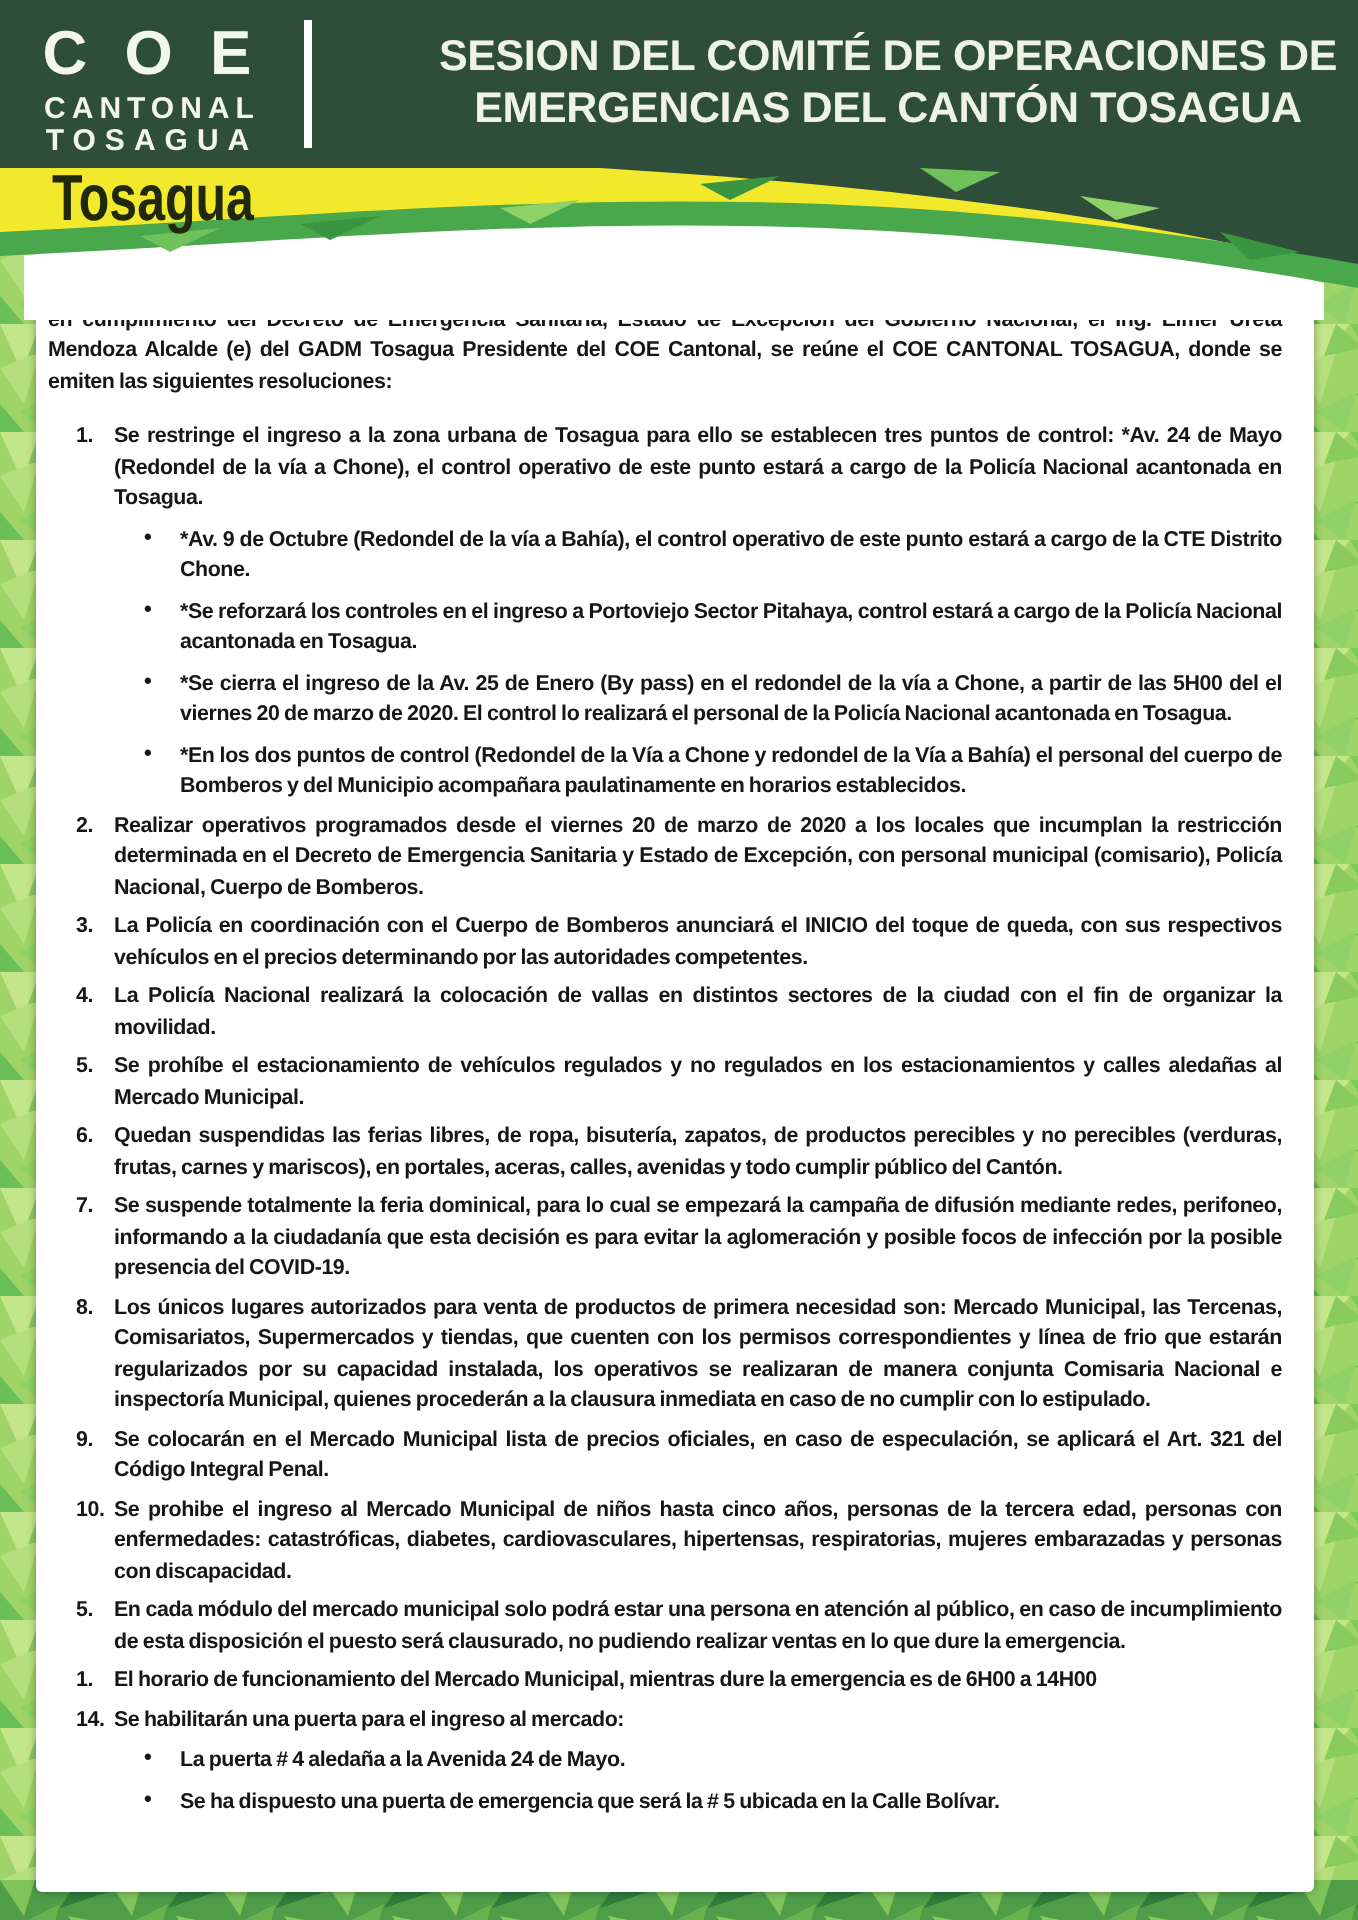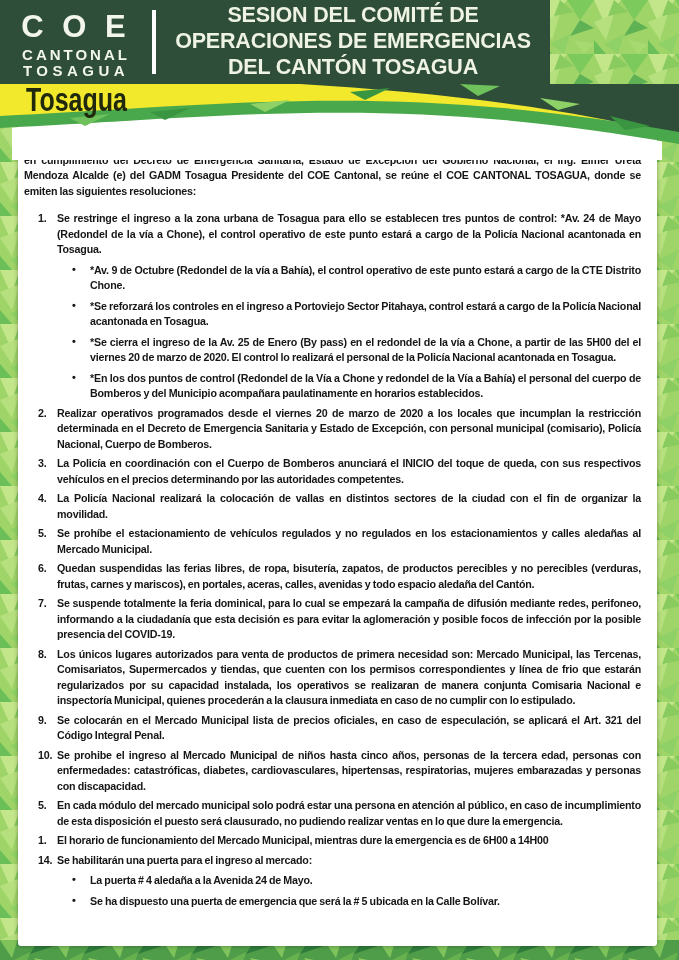--- a/index.html
+++ b/index.html
@@ -21,29 +21,29 @@
   }
   .intro{ text-align:justify;margin:0 0 12px 0; }
   .res-item{display:flex;margin:0 0 4px 14px;}
   .res-num{flex:0 0 19px;}
   .res-body{flex:1;min-width:0;}
   .res-text{text-align:justify;}
   .sub-item{position:relative;padding-left:33px;margin-top:5px;text-align:justify;}
   .bullet{position:absolute;left:15px;top:-1px;font-size:11px;}
   
   .header-top{
-    position:absolute;top:0;left:0;width:550px;height:84px;z-index:2;
+    position:absolute;top:0;left:0;width:679px;height:84px;z-index:2;
     background:#2f4e3a;display:flex;align-items:center;
   }
   .logo{width:152px;text-align:center;color:#f2f6ec;line-height:1;padding-top:4px;}
   .logo-acronym{font-size:31px;font-weight:bold;letter-spacing:5px;margin-bottom:5px;}
   .logo-l2{font-size:15px;font-weight:bold;letter-spacing:3px;text-align:center;}
   .logo-l3{font-size:15px;font-weight:bold;letter-spacing:4.5px;margin-top:1px;}
   .divider{width:4px;height:64px;background:#ffffff;}
-  .title-wrap{flex:1;display:flex;align-items:center;justify-content:flex-start;}
+  .title-wrap{flex:1;display:flex;align-items:center;justify-content:flex-end;}
   .title-text{
     font-size:21.5px;font-weight:bold;color:#eef3e4;text-align:center;
     line-height:1.2;max-width:470px;letter-spacing:-0.2px;
   }
   .header-band{position:absolute;top:80px;left:0;z-index:2;pointer-events:none;}
   .brand{
     position:absolute;left:26px;top:84px;z-index:3;
     font-size:25px;font-weight:bold;color:#20290b;
     transform:scaleY(1.3);transform-origin:left top;line-height:1;
   }
@@ -111,21 +111,21 @@
       </div>
       <div class="res-item">
         <div class="res-num">5.</div>
         <div class="res-body">
           <div class="res-text">Se prohíbe el estacionamiento de vehículos regulados y no regulados en los estacionamientos y calles aledañas al Mercado Municipal.</div>
         </div>
       </div>
       <div class="res-item">
         <div class="res-num">6.</div>
         <div class="res-body">
-          <div class="res-text">Quedan suspendidas las ferias libres, de ropa, bisutería, zapatos, de productos perecibles y no perecibles (verduras, frutas, carnes y mariscos), en portales, aceras, calles, avenidas y todo espacio aledaña del Cantón.</div>
+          <div class="res-text">Quedan suspendidas las ferias libres, de ropa, bisutería, zapatos, de productos perecibles y no perecibles (verduras, frutas, carnes y mariscos), en portales, aceras, calles, avenidas y todo cumplir público del Cantón.</div>
         </div>
       </div>
       <div class="res-item">
         <div class="res-num">7.</div>
         <div class="res-body">
           <div class="res-text">Se suspende totalmente la feria dominical, para lo cual se empezará la campaña  de difusión mediante redes, perifoneo, informando a la ciudadanía que esta decisión es para evitar la aglomeración y posible focos de infección por la posible presencia del COVID-19.</div>
         </div>
       </div>
       <div class="res-item">
         <div class="res-num">8.</div>

